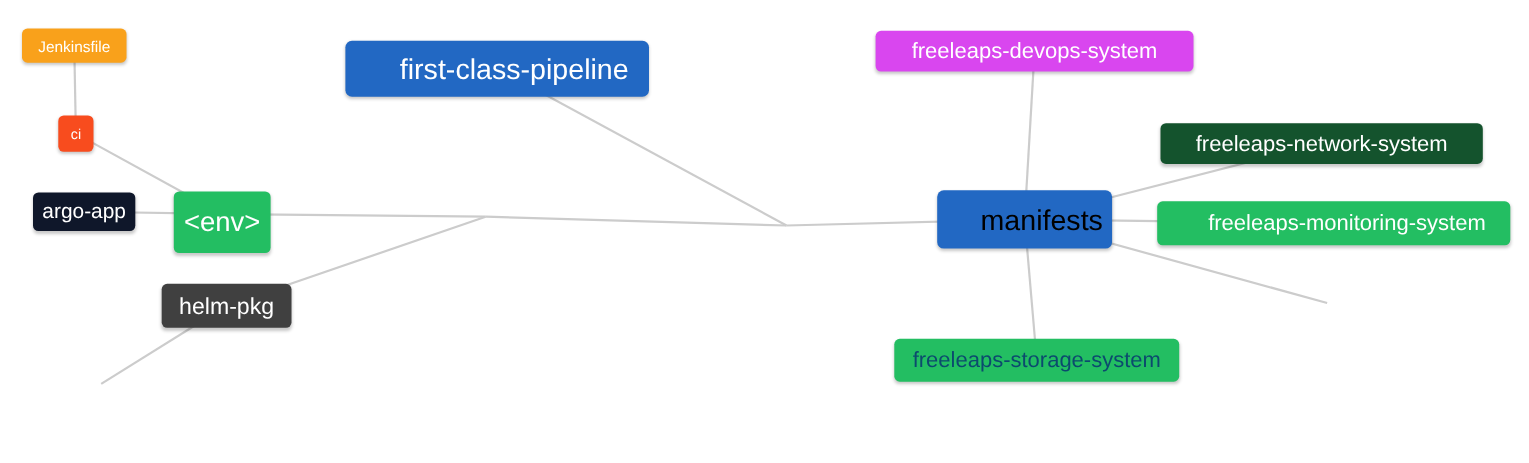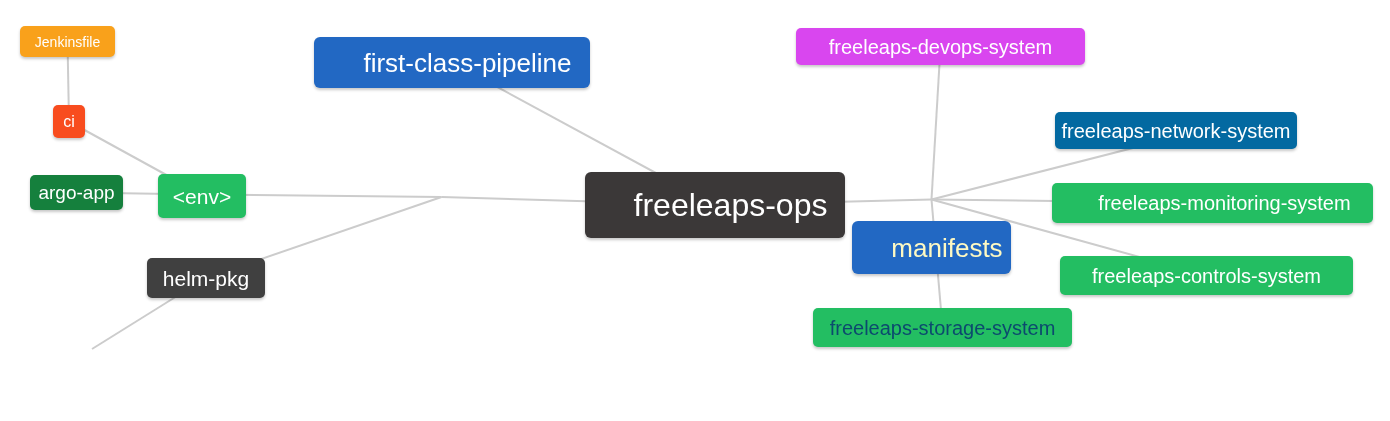--- a/index.html
+++ b/index.html
@@ -61,26 +61,24 @@
       <line x1="441.5" y1="197" x2="715" y2="205" stroke="#cccccc" stroke-width="2"></line>
       <line x1="715" y1="205" x2="931.5" y2="199.5" stroke="#cccccc" stroke-width="2"></line>
       <line x1="931.5" y1="199.5" x2="940.5" y2="46.5" stroke="#cccccc" stroke-width="2"></line>
       <line x1="931.5" y1="199.5" x2="1201.5" y2="130.5" stroke="#cccccc" stroke-width="2"></line>
       <line x1="931.5" y1="199.5" x2="1212.5" y2="203" stroke="#cccccc" stroke-width="2"></line>
       <line x1="931.5" y1="199.5" x2="1206.5" y2="275.5" stroke="#cccccc" stroke-width="2"></line>
       <line x1="931.5" y1="199.5" x2="942.5" y2="327.5" stroke="#cccccc" stroke-width="2"></line>
     </svg>
   <div class="nodes-layer">
       <div class="node" style="left: 20px; top: 26px; width: 95px; height: 31px; background: rgb(249, 161, 27); color: rgb(255, 255, 255); font-size: 14px;">Jenkinsfile</div>
-      <div class="node" style="left: 53px; top: 105px; width: 32px; height: 33px; background: rgb(248, 76, 30); color: rgb(255, 255, 255); font-size: 16px;">ci</div>
-      <div class="node" style="left: 30px; top: 175px; width: 93px; height: 35px; background: #15803d; color: rgb(255, 255, 255); font-size: 19px;">argo-app</div>
-      <div class="node" style="left: 158px; top: 174px; width: 88px; height: 44px; background: rgb(35, 190, 98); color: rgb(255, 255, 255); font-size: 21px;">&lt;env&gt;</div>
+      <div class="node" style="left: 53px; top: 105px; width: 32px; height: 33px; background: rgb(248, 76, 30); color: rgb(255, 255, 255); font-size: 13px;">ci</div>
+      <div class="node" style="left: 30px; top: 175px; width: 93px; height: 35px; background: #0f172a; color: rgb(255, 255, 255); font-size: 19px;">argo-app</div>
+      <div class="node" style="left: 158px; top: 174px; width: 88px; height: 56px; background: rgb(35, 190, 98); color: rgb(255, 255, 255); font-size: 25px;">&lt;env&gt;</div>
       <div class="node" style="left: 147px; top: 258px; width: 118px; height: 40px; background: #404040; color: rgb(255, 255, 255); font-size: 21px;">helm-pkg</div>
       <div class="node big" style="left: 314px; top: 37px; width: 276px; height: 51px; background: rgb(34, 104, 195); color: rgb(255, 255, 255); font-size: 26px;">first-class-pipeline</div>
-      <div class="node big" style="left: 585px; top: 172px; width: 260px; height: 66px; background: rgb(59, 56, 56); color: rgb(255, 255, 255); font-size: 32px;">freeleaps-ops</div>
-      <div class="node big" style="left: 852px; top: 173px; width: 159px; height: 53px; background: rgb(34, 104, 195); color: #fef9c3; font-size: 26px; margin-top: 48px;">manifests</div>
+      <div class="node big" style="left: 852px; top: 173px; width: 159px; height: 53px; background: rgb(34, 104, 195); color: #000000; font-size: 26px;">manifests</div>
       <div class="node" style="left: 796px; top: 28px; width: 289px; height: 37px; background: #d946ef; color: rgb(255, 255, 255); font-size: 20px;">freeleaps-devops-system</div>
-      <div class="node" style="left: 1055px; top: 112px; width: 242px; height: 37px; background: #0369a1; color: rgb(255, 255, 255); font-size: 20px;">freeleaps-network-system</div>
+      <div class="node" style="left: 1055px; top: 112px; width: 293px; height: 37px; background: #14532d; color: rgb(255, 255, 255); font-size: 20px;">freeleaps-network-system</div>
       <div class="node" style="left: 1052px; top: 183px; width: 321px; height: 40px; background: rgb(35, 190, 98); color: rgb(255, 255, 255); font-size: 20px; padding-left: 24px;">freeleaps-monitoring-system</div>
-      <div class="node" style="left: 1060px; top: 256px; width: 293px; height: 39px; background: rgb(35, 190, 98); color: rgb(255, 255, 255); font-size: 20px;">freeleaps-controls-system</div>
       <div class="node" style="left: 813px; top: 308px; width: 259px; height: 39px; background: rgb(35, 190, 98); color: #0c4a6e; font-size: 20px;">freeleaps-storage-system</div>
     </div>
 </div>
 
 </body></html>

